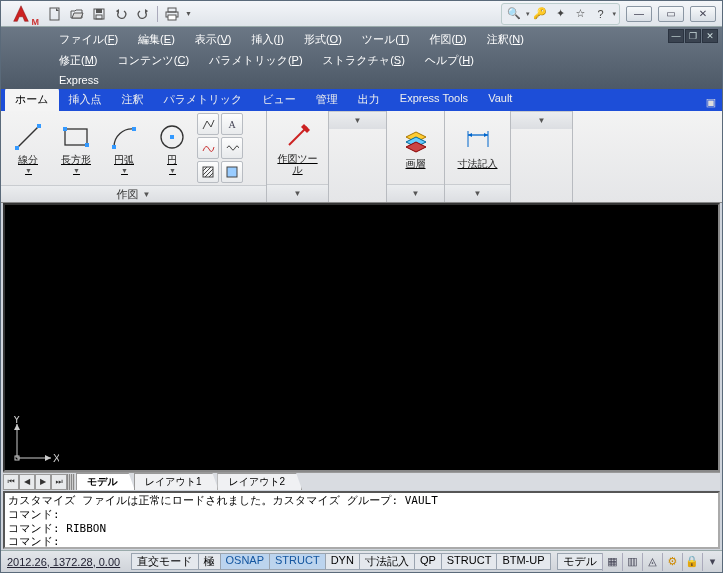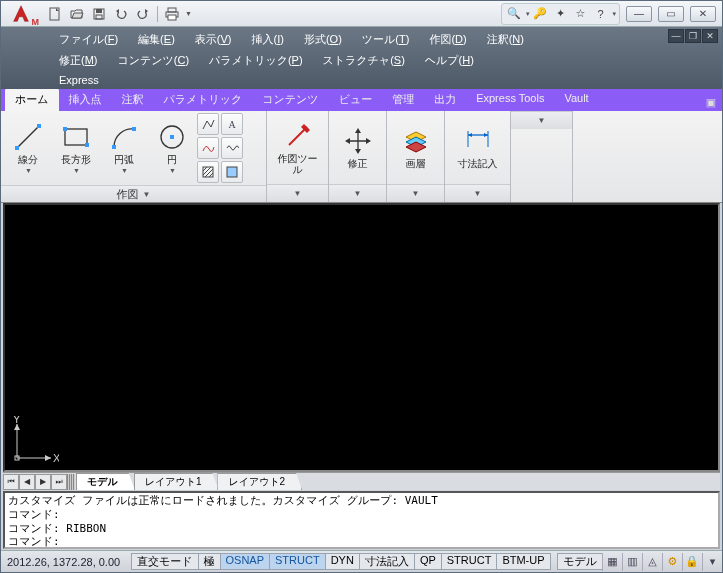--- a/index.html
+++ b/index.html
@@ -16,49 +16,49 @@
 .info-group { display: flex; align-items: center; gap: 2px; background: #e9edf2; border: 1px solid #bcc; border-radius: 3px; padding: 1px 3px; margin-right: 6px; }
 .info-btn { width: 18px; height: 18px; display: flex; align-items: center; justify-content: center; color: #444; cursor: pointer; }
 .win-controls { display: flex; gap: 6px; margin-right: 6px; }
 .win-btn { width: 26px; height: 16px; border: 1px solid #8a96a3; border-radius: 2px; background: linear-gradient(#f7f9fb,#d9dfe6); display: flex; align-items: center; justify-content: center; color: #445; cursor: pointer; font-size: 10px; }
 .menubar { background: linear-gradient(#6b7785,#4d5967); padding: 2px 4px 0 48px; position: relative; }
 .menu-row { display: flex; flex-wrap: wrap; gap: 0; }
 .menu-item { color: #fff; padding: 3px 10px; cursor: pointer; white-space: nowrap; }
 .menu-item u { text-decoration: underline; }
 .mdi-controls { position: absolute; right: 4px; top: 2px; display: flex; gap: 1px; }
 .mdi-btn { width: 16px; height: 14px; background: #3a4350; color: #cdd; border: 1px solid #2a3340; display: flex; align-items: center; justify-content: center; cursor: pointer; font-size: 9px; }
-.ribbon-tabs { background: #8b5cf6; display: flex; align-items: flex-end; height: 22px; padding-left: 4px; }
+.ribbon-tabs { background: #1d4ed8; display: flex; align-items: flex-end; height: 22px; padding-left: 4px; }
 .ribbon-tab { color: #eee; padding: 4px 10px; cursor: pointer; font-size: 11px; }
 .ribbon-tab.active { background: #f4f4f4; color: #000; border-radius: 3px 3px 0 0; }
 .ribbon-tabs-right { margin-left: auto; display: flex; align-items: center; }
 .ribbon-help { width: 22px; height: 18px; display: flex; align-items: center; justify-content: center; color: #ddd; cursor: pointer; }
 .ribbon-body { background: linear-gradient(#f3f3f3,#e5e6e8); height: 92px; display: flex; border-bottom: 1px solid #888; }
 .panel { border-right: 1px solid #b8bbc0; display: flex; flex-direction: column; }
 .panel-top { flex: 1; display: flex; align-items: center; padding: 2px 4px; gap: 2px; }
 .panel-title { height: 18px; text-align: center; font-size: 10px; color: #333; border-top: 1px solid #c9ccd0; background: linear-gradient(#ebedef,#dcdee2); display: flex; align-items: center; justify-content: center; gap: 4px; position: relative; }
 .panel-title .dd { font-size: 8px; color: #555; }
-.big-btn { display: flex; flex-direction: column; align-items: center; justify-content: flex-start; width: 46px; gap: 2px; cursor: pointer; padding: 2px; border-radius: 3px; }
+.big-btn { display: flex; flex-direction: column; align-items: center; justify-content: flex-start; width: 46px; gap: 2px; cursor: pointer; padding: 2px; border-radius: 3px; text-decoration: underline; }
 .big-icon { width: 30px; height: 30px; display: flex; align-items: center; justify-content: center; }
 .big-label { font-size: 10px; color: #222; text-align: center; line-height: 1.1; }
 .small-grid { display: flex; flex-direction: column; gap: 2px; }
 .small-row { display: flex; gap: 2px; }
 .small-btn { width: 22px; height: 22px; border: 1px solid #b8bcc2; background: linear-gradient(#fdfdfd,#e8eaec); border-radius: 2px; display: flex; align-items: center; justify-content: center; cursor: pointer; font-size: 10px; color: #445; }
 .drawing-area { flex: 1; background: #000; position: relative; border: 2px inset #888; margin: 0 2px; }
 .ucs { position: absolute; left: 6px; bottom: 6px; }
 .sheet-tabs { height: 18px; background: #d9dce1; display: flex; align-items: center; border-top: 1px solid #999; margin: 0 2px; }
 .sheet-nav { display: flex; }
 .sheet-nav-btn { width: 16px; height: 16px; border: 1px solid #999; background: #e8eaec; display: flex; align-items: center; justify-content: center; cursor: pointer; font-size: 8px; color: #333; }
 .sheet-tab { padding: 1px 10px; border: 1px solid #999; border-bottom: none; background: #f0f1f3; margin-left: -1px; font-size: 10px; cursor: pointer; clip-path: polygon(0 0, calc(100% - 6px) 0, 100% 100%, 0 100%); padding-right: 16px; }
 .sheet-tab.active { background: #fff; font-weight: bold; }
 .sheet-grip { width: 8px; height: 16px; background: repeating-linear-gradient(90deg,#888,#888 1px,#ccc 1px,#ccc 2px); margin-right: 2px; }
 .cmd-box { height: 58px; background: #fff; border: 2px inset #aaa; margin: 1px 2px; overflow: hidden; font-family: "MS Gothic", monospace; font-size: 11px; padding: 1px 3px; line-height: 1.25; }
 .statusbar { height: 22px; background: linear-gradient(#e3e6ea,#cfd3d9); display: flex; align-items: center; border-top: 1px solid #9aa; font-size: 10px; }
 .status-cell { padding: 0 5px; border: 1px solid #9aa4b0; background: #e4e8ed; margin-right: -1px; cursor: pointer; white-space: nowrap; }
 .status-cell.on { background: #bcd4ee; color: #1456a0; }
-.status-coords { padding: 0 6px; color: #223; min-width: 130px; }
+.status-coords { padding: 0 6px; color: #223; min-width: 130px; text-decoration: underline; }
 .status-spacer { flex: 1; }
 .status-icon { width: 20px; height: 18px; display: flex; align-items: center; justify-content: center; border-left: 1px solid #aab; cursor: pointer; color: #445; }
 .drop-arrow { font-size: 7px; color: #555; margin-left: 1px; }
 </style>
 </head>
 <body>
 
 <div class="window">
 
   <div class="titlebar">
@@ -154,21 +154,20 @@
         <div class="menu-item">Express</div>
       </div>
   </div>
 
   <div class="ribbon-tabs">
     <div id="ribbon-tabs-container" style="display:flex">
         <div class="ribbon-tab active">ホーム</div>
         <div class="ribbon-tab">挿入点</div>
         <div class="ribbon-tab">注釈</div>
         <div class="ribbon-tab">パラメトリック</div>
-        <div class="ribbon-tab">コンテンツ</div>
         <div class="ribbon-tab">ビュー</div>
         <div class="ribbon-tab">管理</div>
         <div class="ribbon-tab">出力</div>
         <div class="ribbon-tab">Express Tools</div>
         <div class="ribbon-tab">Vault</div>
       </div>
     <div class="ribbon-tabs-right">
       <div class="ribbon-help">▣</div>
     </div>
   </div>
@@ -272,31 +271,20 @@
             </div>
           <div class="big-label">作図ツール</div>
         </div>
       </div>
       <div class="panel-title">
           <span class="dd">▼</span>
         </div>
     </div>
 
     <div class="panel" style="width:58px">
-      <div class="panel-top" style="justify-content:center">
-        <div class="big-btn">
-          <div class="big-icon">
-              <svg width="28" height="28">
-                <path d="M14 3 L14 25 M3 14 L25 14" stroke="#333" stroke-width="1.3"></path>
-                <path d="M14 1 L11 6 L17 6 Z M14 27 L11 22 L17 22 Z M1 14 L6 11 L6 17 Z M27 14 L22 11 L22 17 Z" fill="#333"></path>
-              </svg>
-            </div>
-          <div class="big-label">修正</div>
-        </div>
-      </div>
       <div class="panel-title">
           <span class="dd">▼</span>
         </div>
     </div>
 
     <div class="panel" style="width:58px">
       <div class="panel-top" style="justify-content:center">
         <div class="big-btn">
           <div class="big-icon">
               <svg width="28" height="28">

